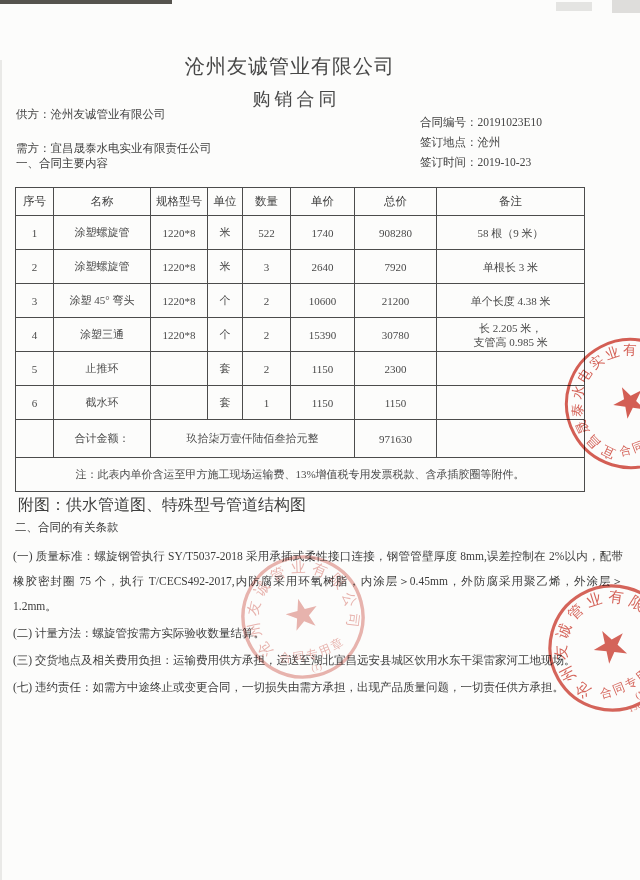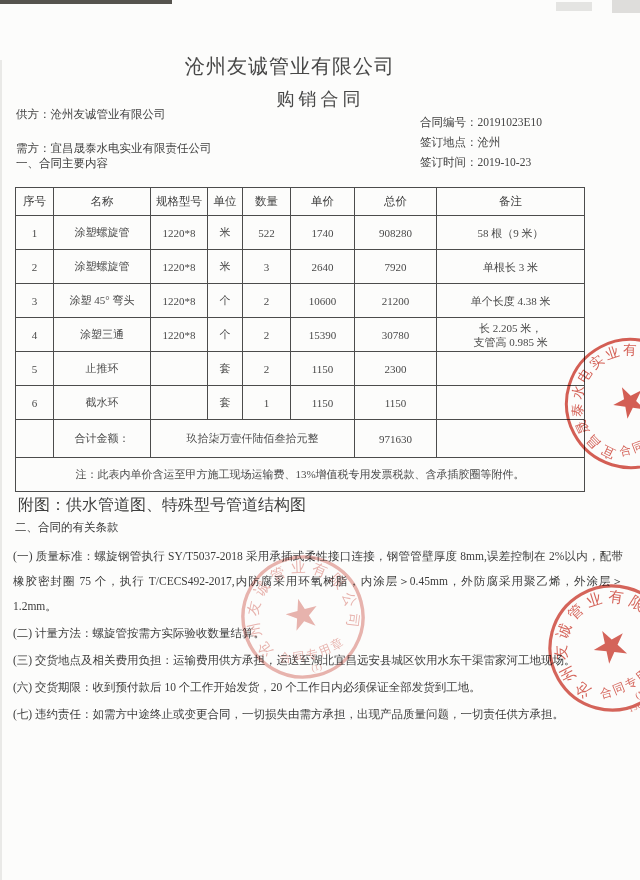--- a/index.html
+++ b/index.html
@@ -15,21 +15,21 @@
   
   .edge-top-left { left:0; top:0; width:172px; height:4px; background:#37352f; opacity:.85; }
   .edge-top-right-a { left:556px; top:2px; width:36px; height:9px; background:#e4e4e2; }
   .edge-top-right-b { left:612px; top:0; width:28px; height:13px; background:#dedddb; }
   .edge-left { left:0; top:60px; width:2px; height:820px; background:#e9e9e7; }
 
   
   .company-title { top:53px; left:0; width:580px; text-align:center;
     font-size:20px; letter-spacing:1px; color:#474747; }
   .doc-title { top:87px; left:0; width:593px; text-align:center;
-    font-size:18px; letter-spacing:4px; color:#474747;margin-left:24px; }
+    font-size:18px; letter-spacing:4px; color:#474747; }
   .hline { font-size:11.5px; color:#424242; white-space:nowrap; }
   .sup-line { left:16px; top:107px;text-align:right; }
   .buy-line { left:16px; top:141px; }
   .sec1-head { left:16px; top:156px; font-size:11.5px; color:#3c3c3c; }
   .meta-block { left:420px; top:112px; font-size:11.5px; line-height:20px; color:#424242; }
 
   
   .items-table { left:15px; top:187px; border-collapse:collapse; table-layout:fixed; width:455px; }
   .items-table th, .items-table td {
     border:1px solid #4c4c4c; text-align:center; vertical-align:middle;
@@ -181,21 +181,20 @@
   </tbody>
 </table>
 
 <div class="abs attach-line">附图：供水管道图、特殊型号管道结构图</div>
 <div class="abs sec2-head">二、合同的有关条款</div>
 
 <div class="abs terms">
   <p>(一) 质量标准：螺旋钢管执行 SY/T5037-2018 采用承插式柔性接口连接，钢管管壁厚度 8mm,误差控制在 2%以内，配带橡胶密封圈 75 个，执行 T/CECS492-2017,内防腐采用环氧树脂，内涂层＞0.45mm，外防腐采用聚乙烯，外涂层＞1.2mm。</p>
   <p>(二) 计量方法：螺旋管按需方实际验收数量结算。</p>
   <p>(三) 交货地点及相关费用负担：运输费用供方承担，运送至湖北宜昌远安县城区饮用水东干渠雷家河工地现场。</p>
-  <p>(六) 交货期限：收到预付款后 10 个工作开始发货，20 个工作日内必须保证全部发货到工地。</p>
   <p>(七) 违约责任：如需方中途终止或变更合同，一切损失由需方承担，出现产品质量问题，一切责任供方承担。</p>
 </div>
 
 <svg class="stamp stamp-buyer" width="175" height="175" viewBox="0 0 175 175">
   <defs>
     <path id="arcA" d="M 50 119 A 49 49 0 1 1 125 119" fill="none"></path>
     <path id="botA" d="M 53 128 Q 87.5 140 122 128" fill="none"></path>
   </defs>
   <g transform="rotate(-28 87.5 87.5)" fill="#cf4337">
     <circle cx="87.5" cy="87.5" r="64" fill="none" stroke="#cf4337" stroke-width="3"></circle>

